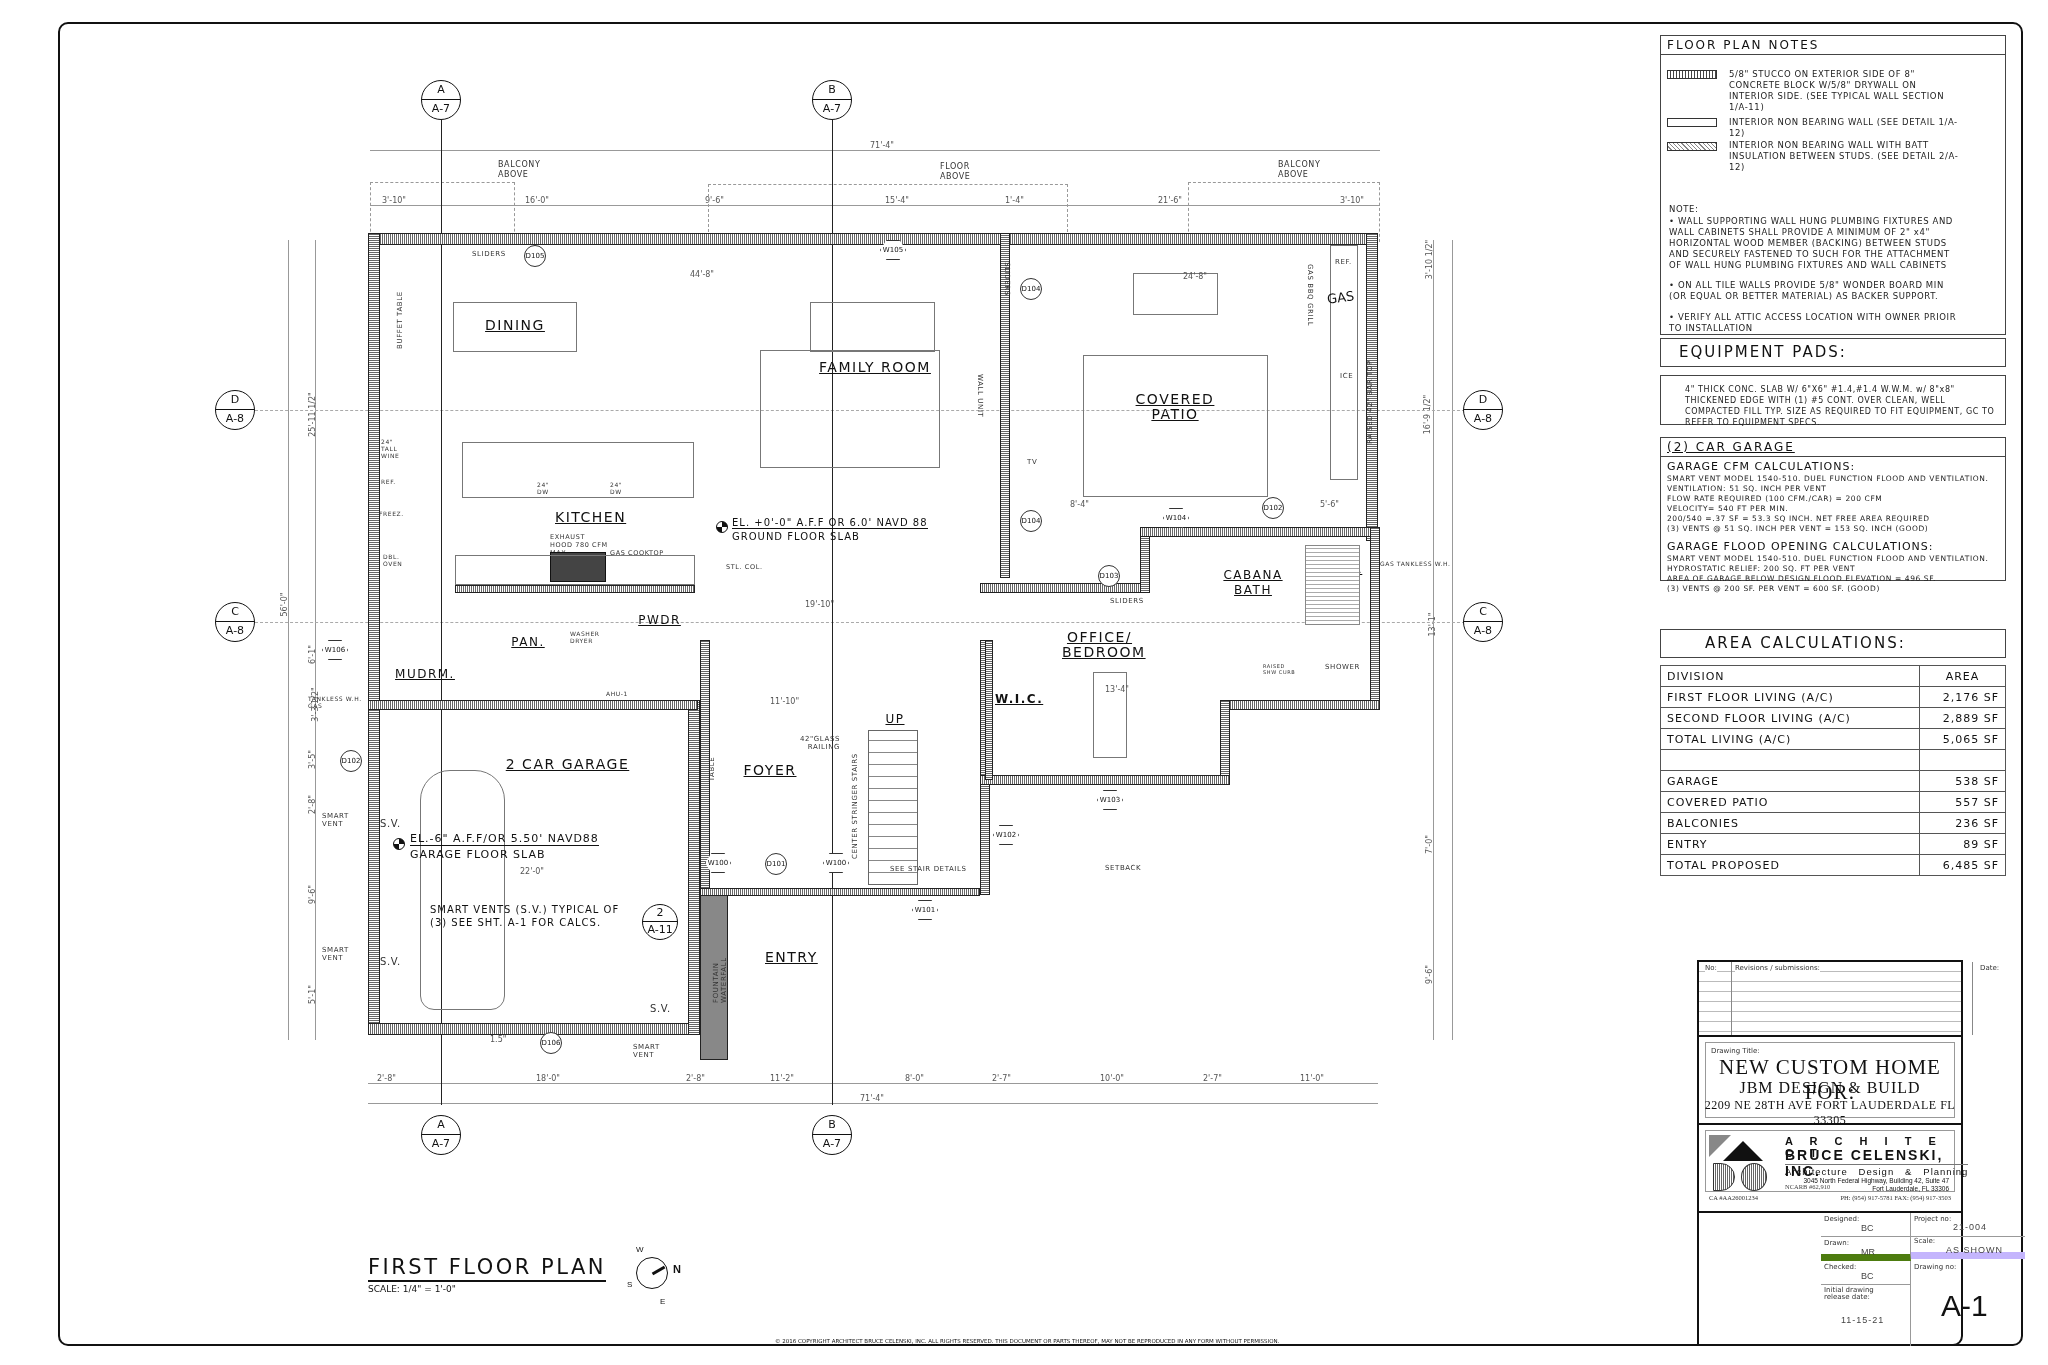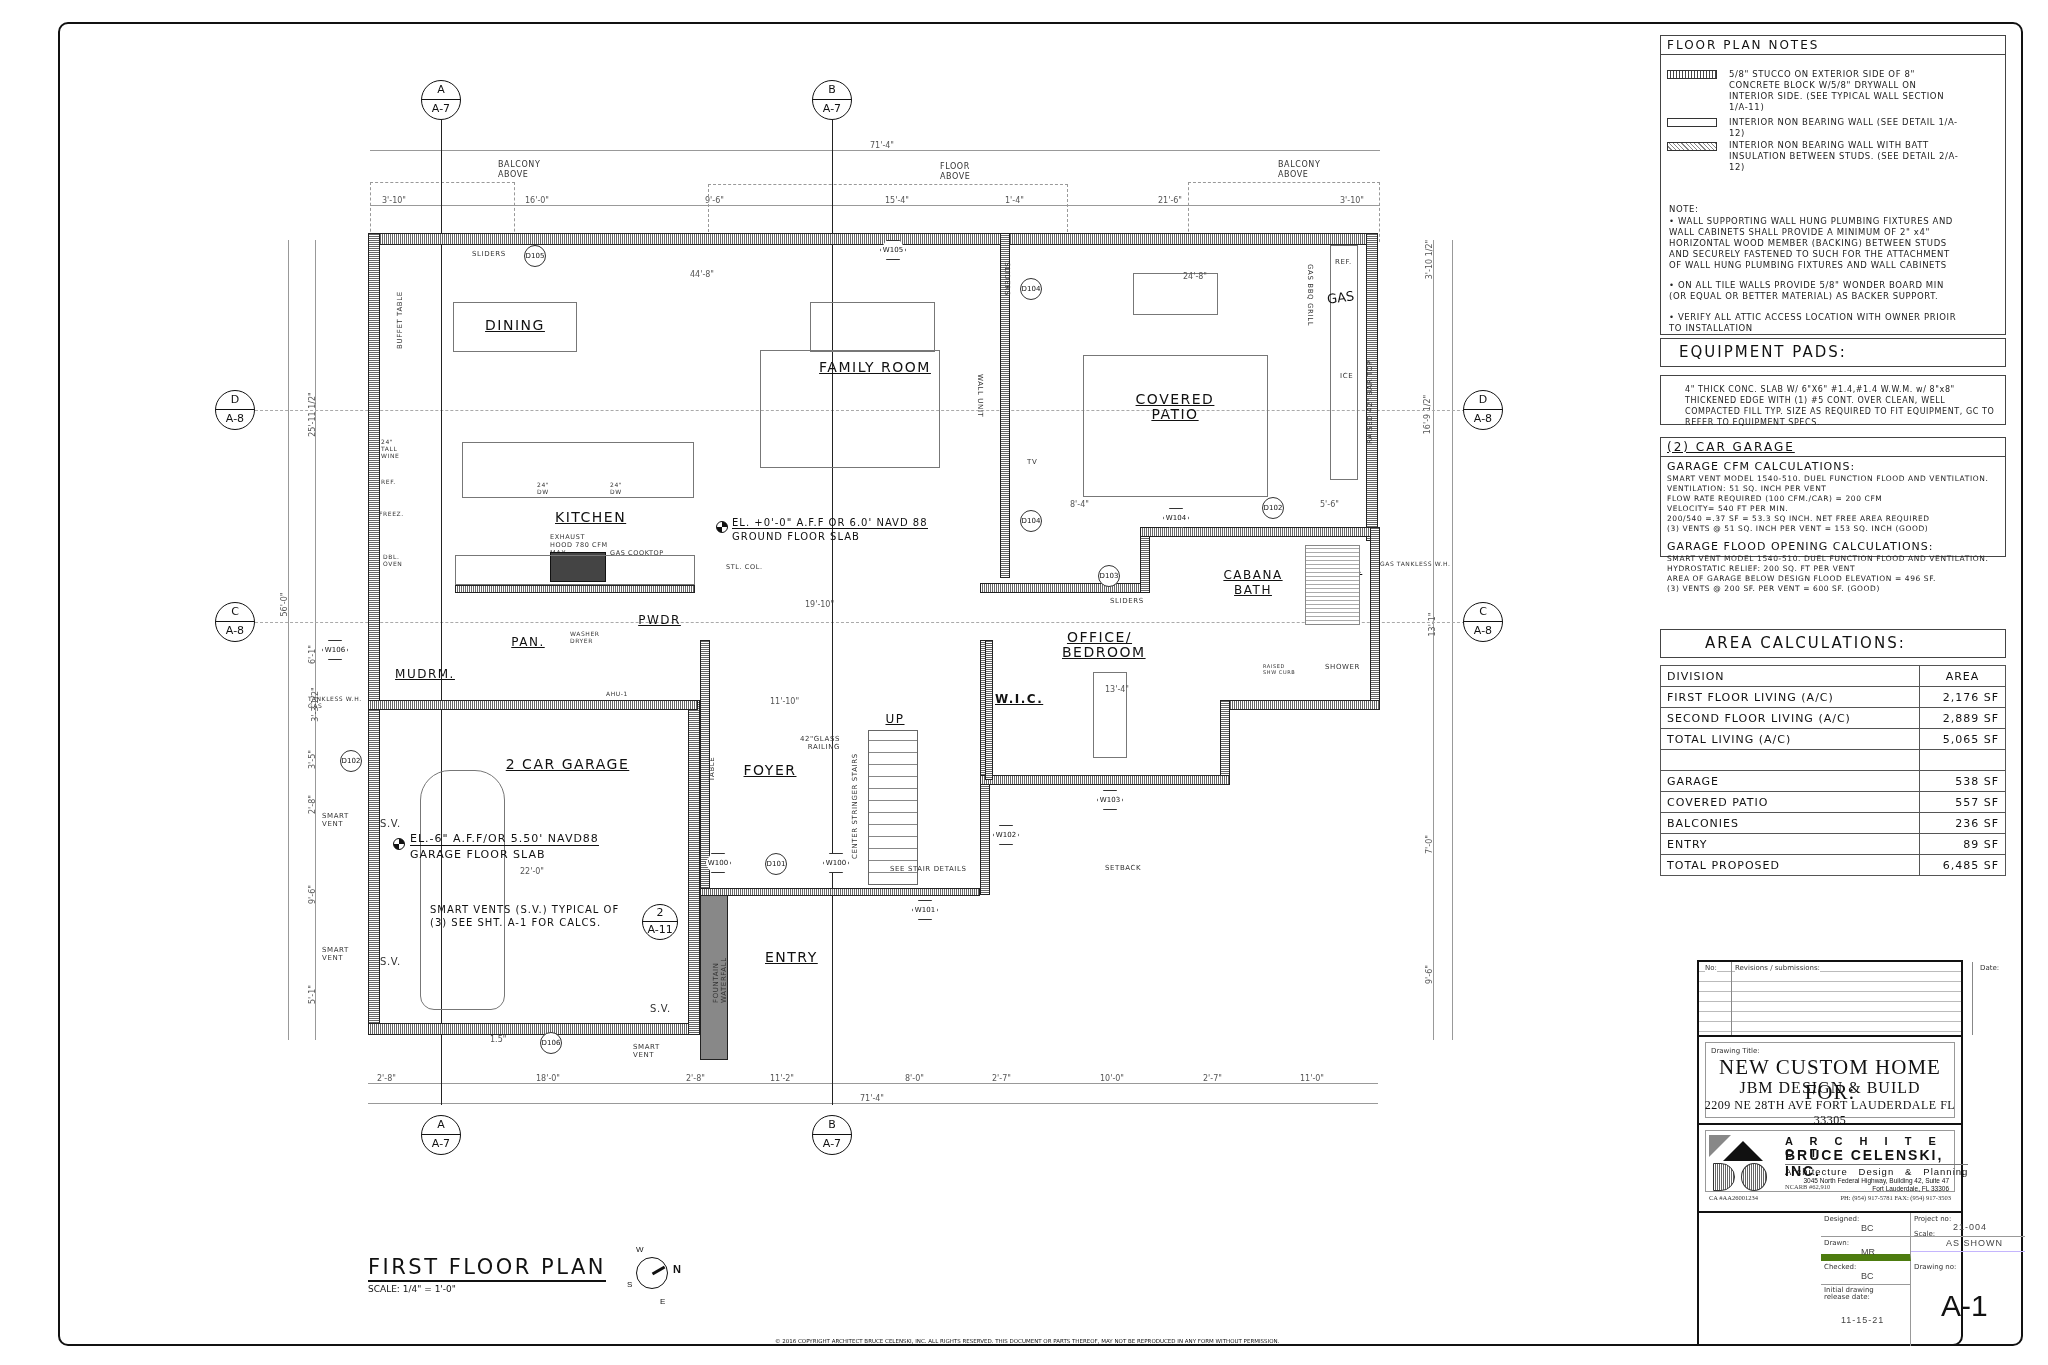--- a/index.html
+++ b/index.html
@@ -289,21 +289,21 @@
   <div class="abs note-text" style="left:8px;top:276px;width:290px;">• <span>VERIFY ALL ATTIC ACCESS LOCATION WITH OWNER PRIOIR TO INSTALLATION</span></div>
 </div>
 
 <div class="panel" style="left:1660px;top:338px;width:346px;height:29px;">
   <div class="panel-title" style="border-bottom:none;padding:4px 18px;">EQUIPMENT PADS:</div>
 </div>
 <div class="panel" style="left:1660px;top:375px;width:346px;height:50px;">
   <div class="abs note-text" style="left:24px;top:8px;width:310px;font-size:8px;">4" THICK CONC. SLAB W/ 6"X6" #1.4,#1.4 W.W.M. w/ 8"x8" THICKENED EDGE WITH (1) #5 CONT. OVER CLEAN, WELL COMPACTED FILL TYP. SIZE AS REQUIRED TO FIT EQUIPMENT, GC TO REFER TO EQUIPMENT SPECS.</div>
 </div>
 
-<div class="panel" style="left:1660px;top:437px;width:346px;height:120px;">
+<div class="panel" style="left:1660px;top:437px;width:346px;height:144px;">
   <div class="panel-title" style="font-size:12px;padding:2px 6px;text-decoration:underline;">(2) CAR GARAGE</div>
   <div class="abs" style="left:6px;top:22px;font-family:'DejaVu Sans',sans-serif;font-size:11px;letter-spacing:1px;">GARAGE CFM CALCULATIONS:</div>
   <div class="abs note-text" style="left:6px;top:36px;width:330px;font-size:7.5px;line-height:10px;">
     <div>SMART VENT MODEL 1540-510. DUEL FUNCTION FLOOD AND VENTILATION.</div>
     <div>VENTILATION: 51 SQ. INCH PER VENT</div>
     <div>FLOW RATE REQUIRED (100 CFM./CAR)  = 200 CFM</div>
     <div>VELOCITY= 540 FT PER MIN.</div>
     <div>200/540 =.37 SF = 53.3 SQ INCH. NET FREE AREA REQUIRED</div>
     <div>(3) VENTS @ 51 SQ. INCH PER VENT = 153 SQ. INCH    (GOOD)</div>
   </div>
@@ -415,21 +415,21 @@
     <div class="abs" style="left:40px;top:10px;font-size:9px;color:#444;">BC</div>
   </div>
   <div class="abs" style="left:122px;top:323px;width:90px;height:61px;border-right:1px solid #999;">
     <div class="abs small-label" style="left:3px;top:2px;width:55px;line-height:7px;">Initial drawing release date:</div>
     <div class="abs" style="left:20px;top:30px;font-size:9px;color:#444;letter-spacing:1px;">11-15-21</div>
   </div>
   <div class="abs" style="left:212px;top:251px;width:114px;height:24px;border-bottom:1px solid #999;">
     <div class="abs small-label" style="left:3px;top:2px;">Project no:</div>
     <div class="abs" style="left:42px;top:9px;font-size:9px;color:#444;letter-spacing:1px;">21-004</div>
   </div>
-  <div class="abs" style="left:212px;top:266px;width:114px;height:24px;border-bottom:1px solid #c4b5fd;">
+  <div class="abs" style="left:212px;top:273px;width:114px;height:24px;border-bottom:7px solid #c4b5fd;">
     <div class="abs small-label" style="left:3px;top:2px;">Scale:</div>
     <div class="abs" style="left:35px;top:10px;font-size:9px;color:#444;letter-spacing:1px;">AS SHOWN</div>
   </div>
   <div class="abs" style="left:212px;top:299px;width:114px;height:85px;">
     <div class="abs small-label" style="left:3px;top:2px;">Drawing no:</div>
     <div class="abs" style="left:30px;top:28px;font-size:30px;font-family:'Liberation Sans',sans-serif;">A-1</div>
   </div>
 </div>
 
 </body></html>

